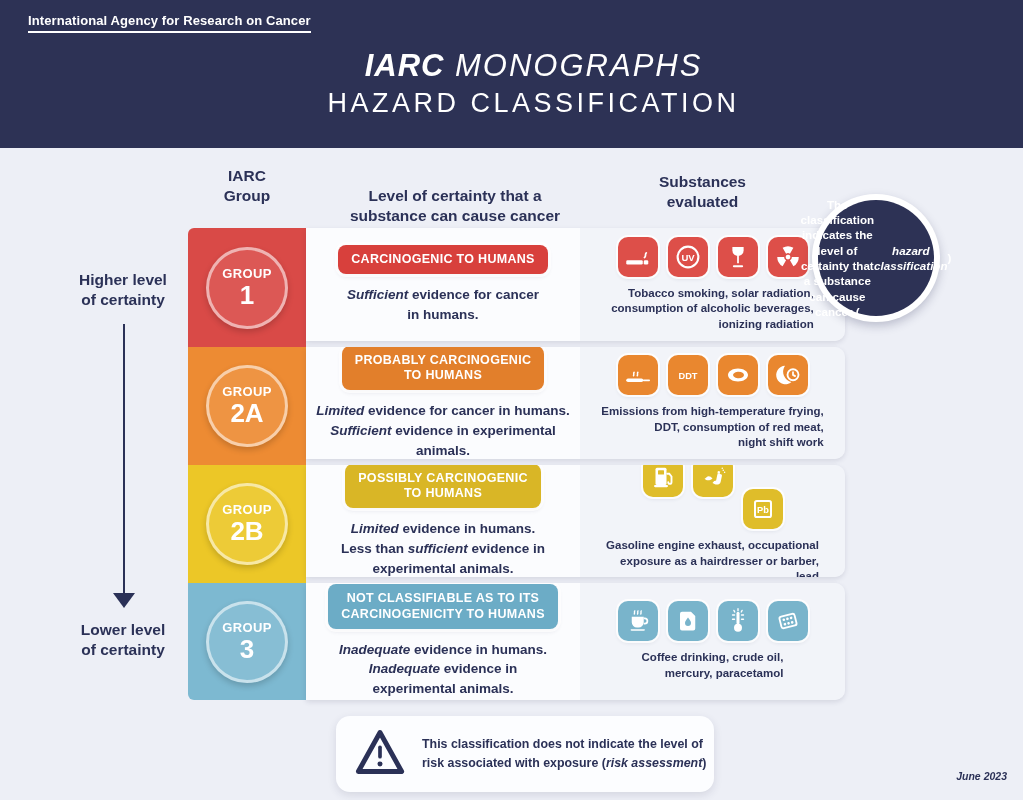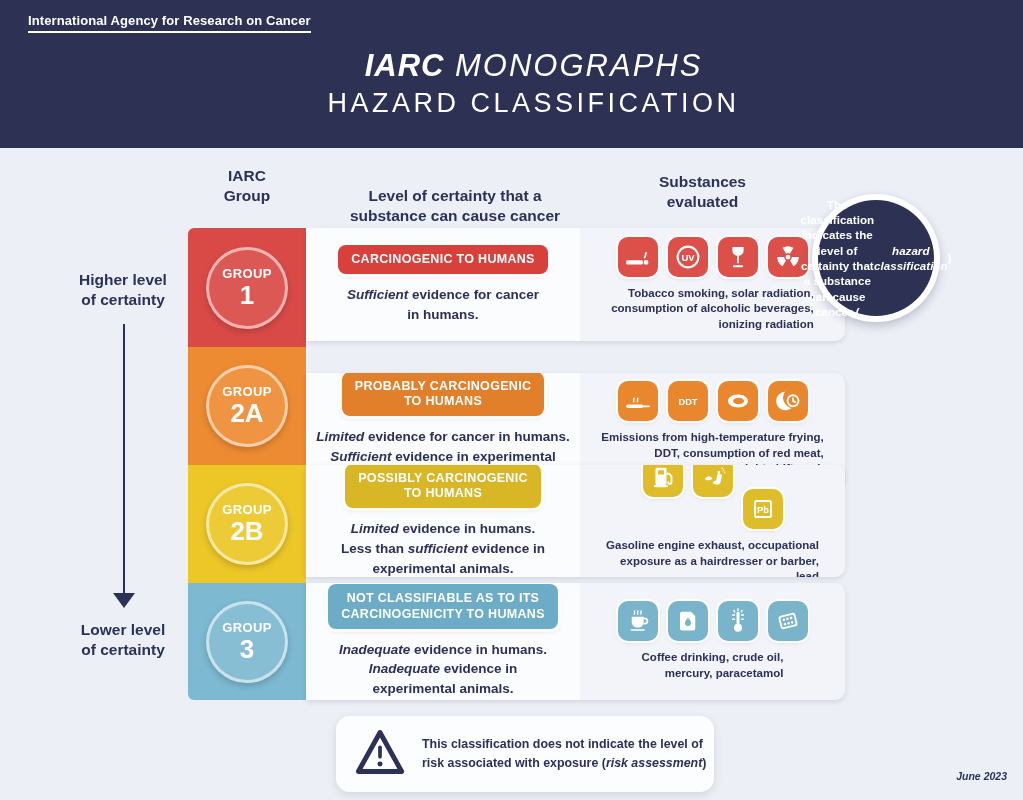--- a/index.html
+++ b/index.html
@@ -155,21 +155,21 @@
     </div>
   </div>
 
   <div class="row" style="top: 347px; height: 118px;">
     <div class="block" style="height: 118px; background: rgb(237, 139, 51);">
       <div class="g-circle">
         <span class="g-label">GROUP</span>
         <span class="g-num">2A</span>
       </div>
     </div>
-    <div class="card" style="height: 112px; margin-top: 26px;">
+    <div class="card" style="height: 112px;">
       <div class="mid">
         <div class="badge" style="background: rgb(226, 127, 43);">PROBABLY CARCINOGENIC
 TO HUMANS</div>
         <div class="desc"><em>Limited</em><span> evidence for cancer in humans.
 </span><em>Sufficient</em><span> evidence in experimental
 animals.</span></div>
       </div>
       <div class="subs">
         <div class="icon-row">
               <div class="icon-box" style="background: rgb(233, 135, 47); color: rgb(233, 135, 47);">

